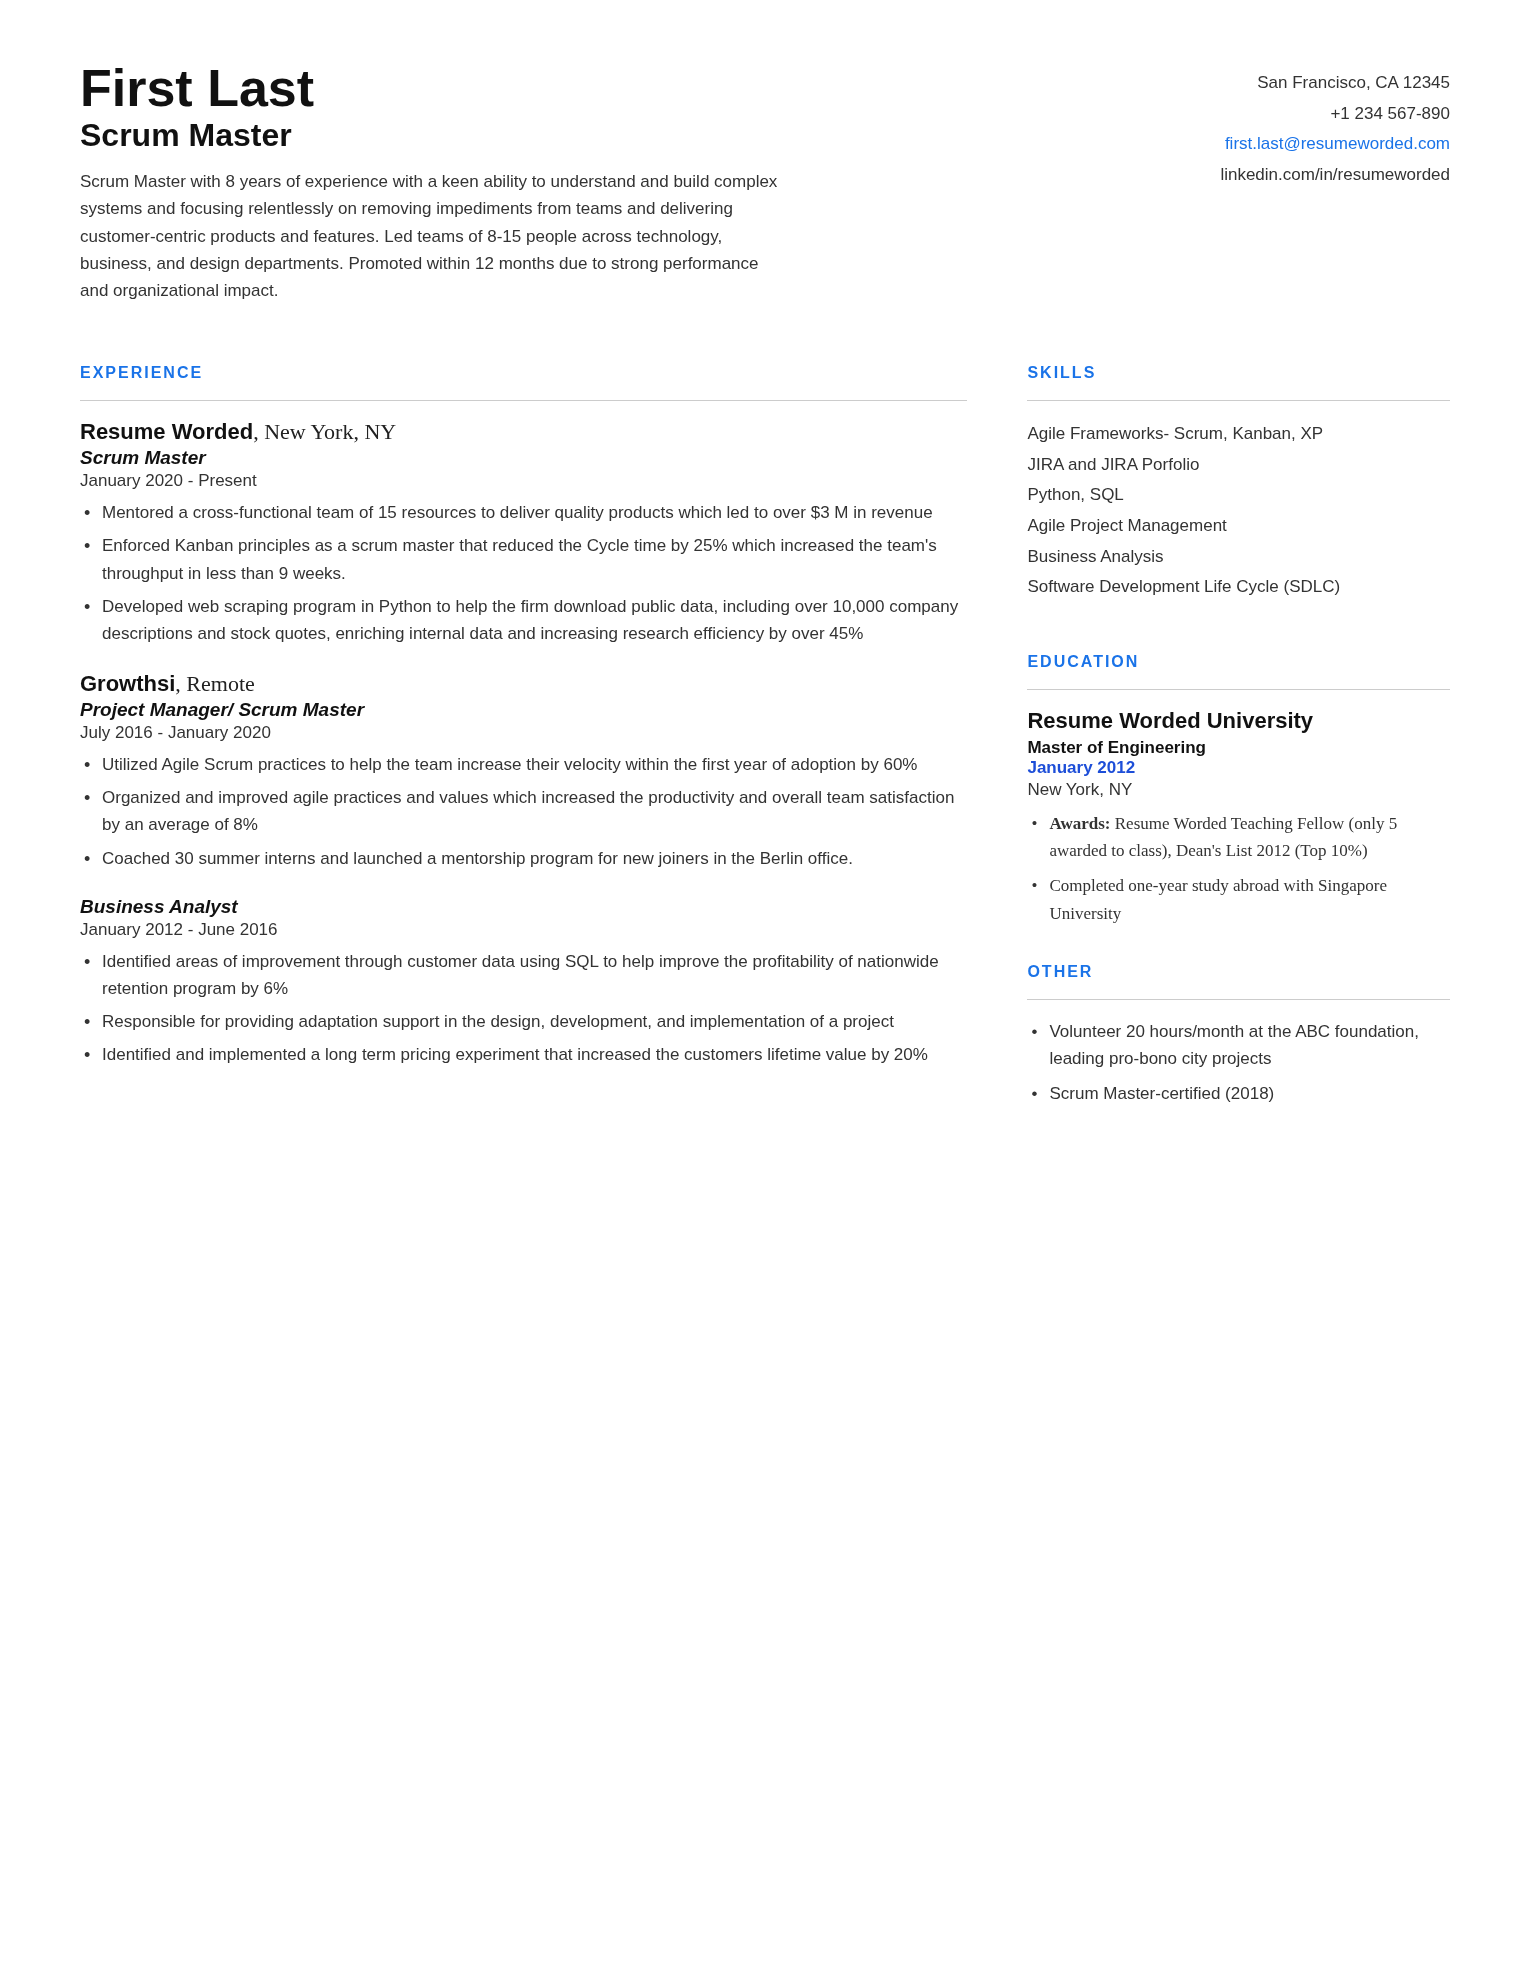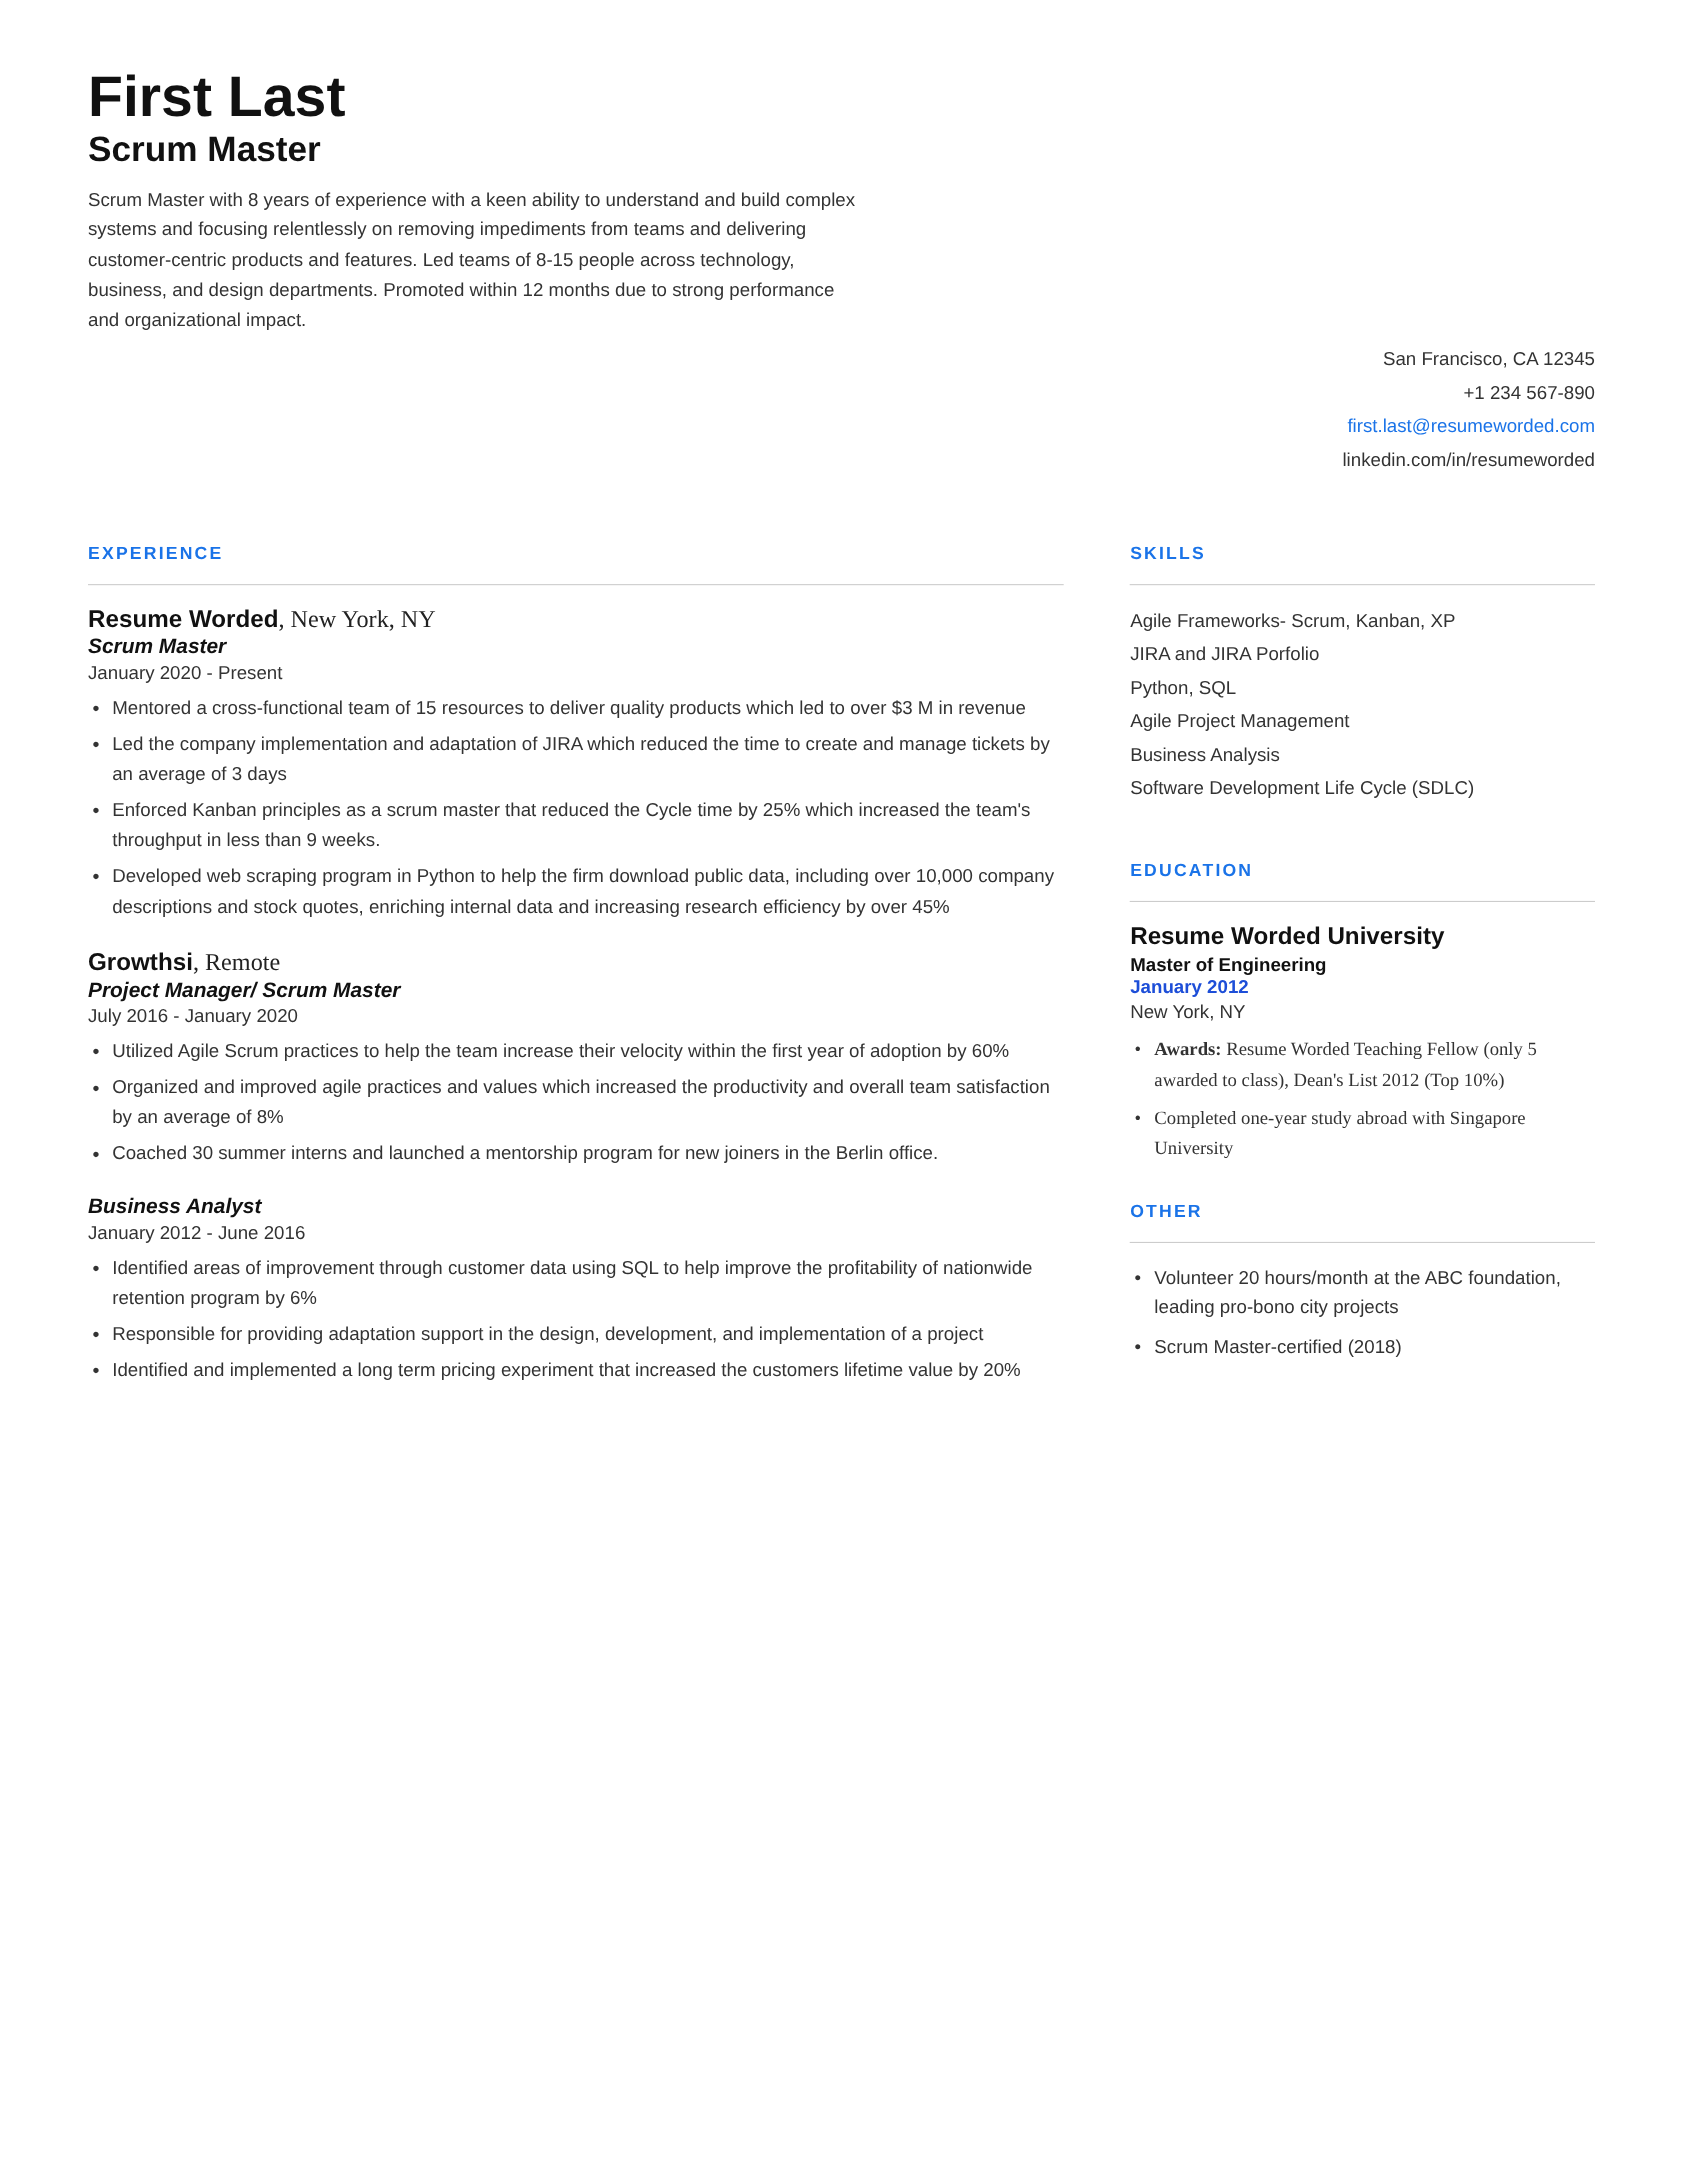--- a/index.html
+++ b/index.html
@@ -13,21 +13,20 @@
     }
     .resume-container {
       display: flex;
       flex-direction: column;
       width: 100%;
     }
     .header-section {
       display: flex;
       justify-content: space-between;
       margin-bottom: 40px;
-      flex-direction: column;
     }
     .header-left {
       flex: 1;
     }
     .name {
       font-size: 52px;
       font-weight: 900;
       line-height: 1.1;
       color: #111;
       font-family: Arial, sans-serif;
@@ -239,21 +238,20 @@
       <hr class="divider">
 
       <div class="job-entry">
         <div>
           <span class="job-company">Resume Worded</span><span class="job-company-normal">, New York, NY</span>
         </div>
         <div class="job-role">Scrum Master</div>
         <div class="job-dates">January 2020 - Present</div>
         <ul class="job-bullets">
           <li>Mentored a cross-functional team of 15 resources to deliver quality products which led to over $3 M in revenue</li>
-          <li>Led the company implementation and adaptation of JIRA which reduced the time to create and manage tickets by an average of 3 days</li>
           <li>Enforced Kanban principles as a scrum master that reduced the Cycle time by 25% which increased the team's throughput in less than 9 weeks.</li>
           <li>Developed web scraping program in Python to help the firm download public data, including over 10,000 company descriptions and stock quotes, enriching internal data and increasing research efficiency by over 45%</li>
         </ul>
       </div>
 
       <div class="job-entry">
         <div>
           <span class="job-company">Growthsi</span><span class="job-company-normal">, Remote</span>
         </div>
         <div class="job-role">Project Manager/ Scrum Master</div>

